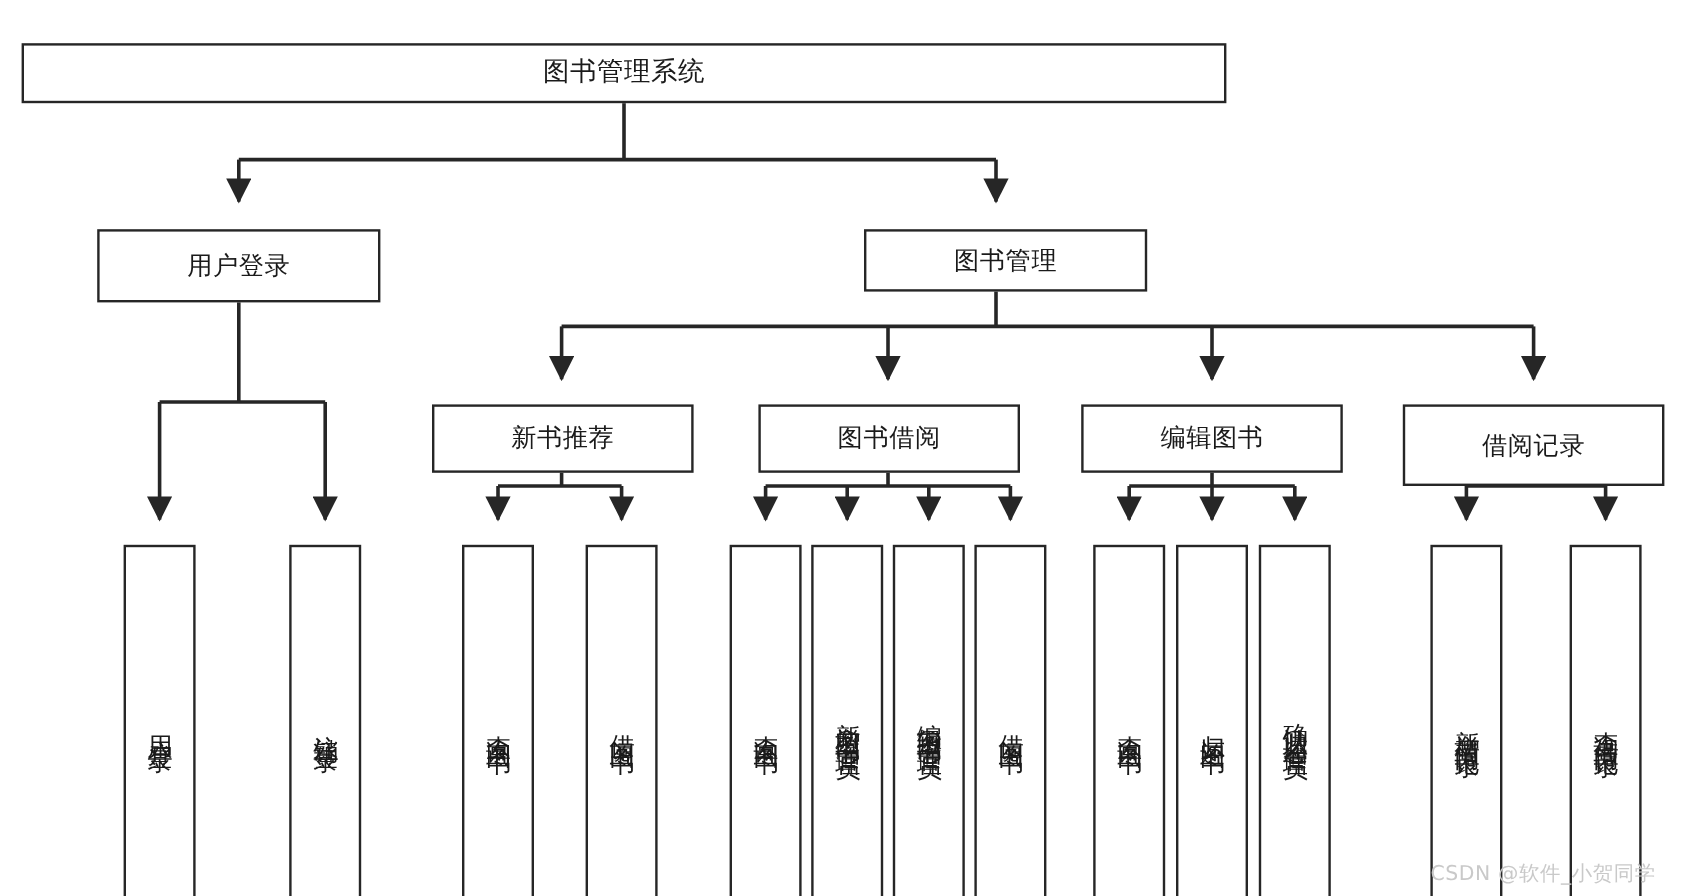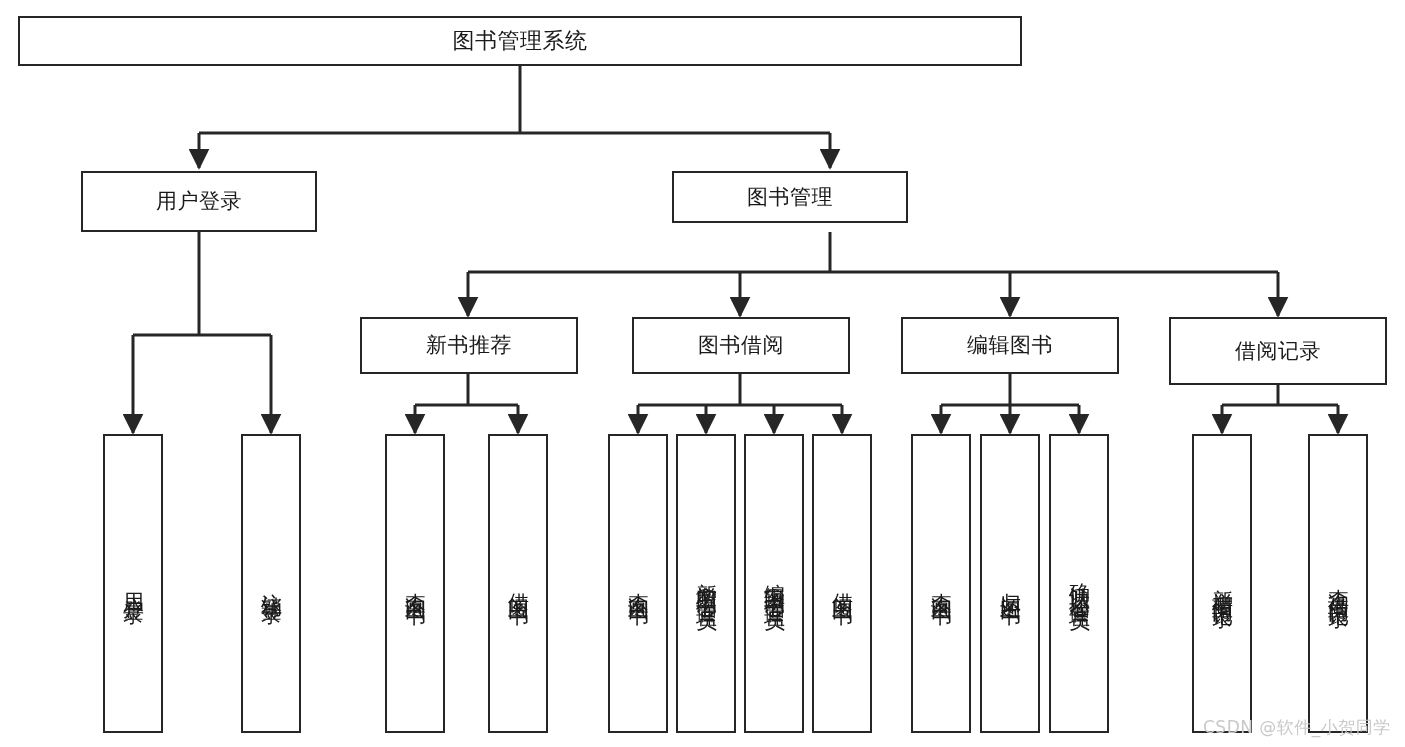--- a/index.html
+++ b/index.html
@@ -28,20 +28,21 @@
   .node {
     position: absolute;
     box-sizing: border-box;
     background: #ffffff;
     border: 2px solid #262626;
     display: flex;
     align-items: center;
     justify-content: center;
     color: #1a1a1a;
     z-index: 2;
+    margin-top: 20px;
   }
   .node-label {
     display: block;
     text-align: center;
     line-height: 1.18;
     letter-spacing: 0.5px;
     white-space: nowrap;
   }
   
   .node.horiz .node-label {
@@ -66,21 +67,20 @@
     max-height: 100%;
   }
   .watermark {
     position: absolute;
     color: #c9c9c9;
     font-size: 17px;
     letter-spacing: 0.5px;
     white-space: nowrap;
     z-index: 3;
     user-select: none;
-    padding-left: 11px;
   }
 </style>
 </head>
 <body>
 
 <div id="diagram-root">
 
   <svg id="diagram-svg" viewBox="0 0 1405 747" xmlns="http://www.w3.org/2000/svg">
     <defs>
       <marker id="arrow" viewBox="0 0 10 10" refX="9.2" refY="5" markerWidth="7" markerHeight="7" orient="auto-start-reverse">
@@ -131,21 +131,21 @@
     </g>
   </svg>
 
   <div class="node horiz root" style="left:18px; top:16px; width:1004px; height:50px;">
     <span class="node-label">图书管理系统</span>
   </div>
 
   <div class="node horiz" style="left:81px; top:171px; width:236px; height:61px;">
     <span class="node-label">用户登录</span>
   </div>
-  <div class="node horiz" style="left:672px; top:171px; width:236px; height:52px;">
+  <div class="node horiz" style="left:720px; top:171px; width:236px; height:52px;">
     <span class="node-label">图书管理</span>
   </div>
 
   <div class="node horiz" style="left:632px; top:317px; width:218px; height:57px;">
     <span class="node-label">图书借阅</span>
   </div>
   <div class="node horiz" style="left:360px; top:317px; width:218px; height:57px;">
     <span class="node-label">新书推荐</span>
   </div>
   <div class="node horiz" style="left:901px; top:317px; width:218px; height:57px;">

